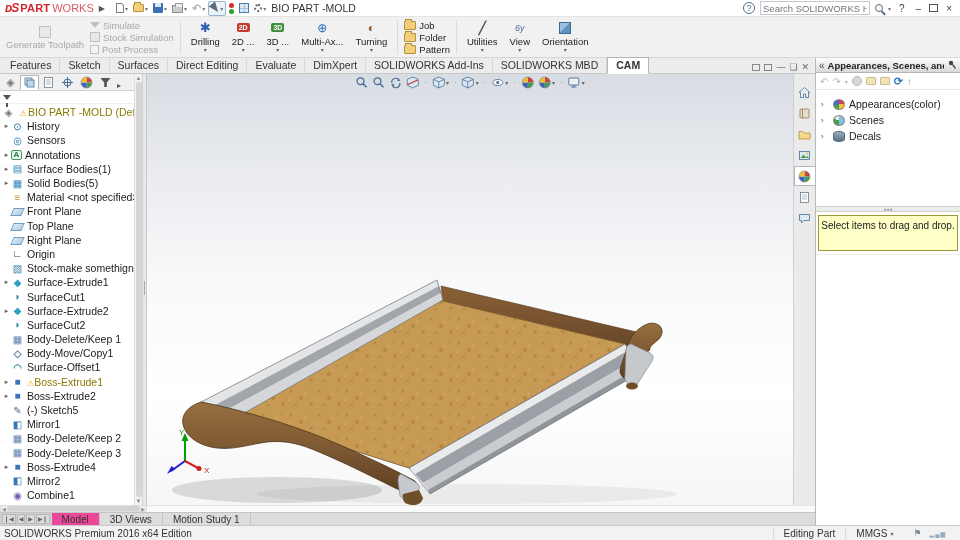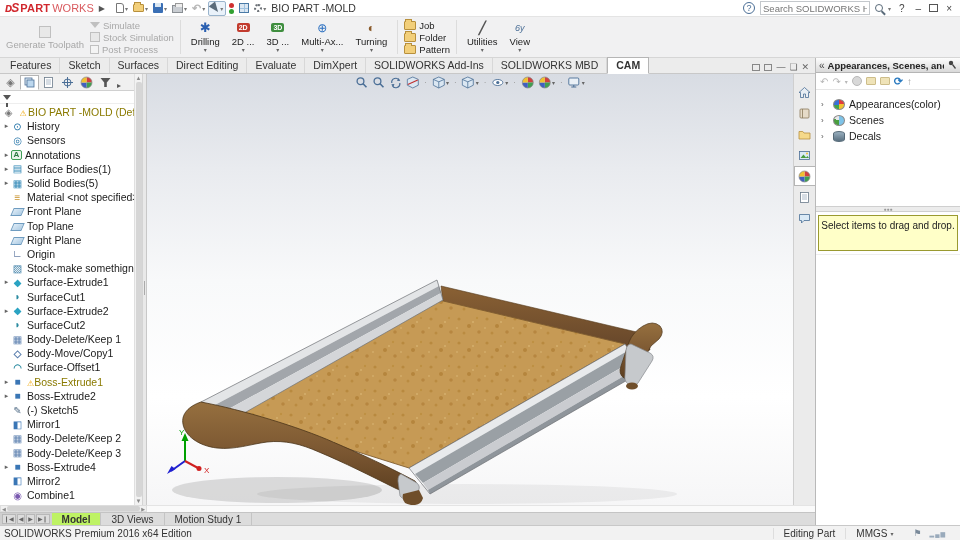--- a/index.html
+++ b/index.html
@@ -167,21 +167,21 @@
   
   .hscrollrow{height:7px;display:flex;background:#f4f4f4}
   .hscroll{width:147px;background:#f0f0f0;border:1px solid #ddd;display:flex;align-items:center}
   .hscroll .scr-ar{font-size:5px;margin:0 1px}
   .hscroll .hthumb{flex:1;height:5px;background:#d2d2d2;border-radius:2px}
   .hscroll-rest{flex:1;background:#fafafa;border-top:1px solid #e4e4e4}
   .doctabs{height:13px;background:#dcdcdc;display:flex;align-items:stretch;border-top:1px solid #c4c4c4}
   .vcr{display:flex;align-items:center;background:#cfcfcf;padding:0 2px;gap:1px}
   .vcr span{font-size:6px;color:#666;border:1px solid #b8b8b8;background:#dcdcdc;padding:0 1px;line-height:8px}
   .dtab{display:flex;align-items:center;padding:0 10px;font-size:10px;color:#333;border-right:1px solid #c4c4c4}
-  .dtab.active{background:#bef264;font-weight:700}
+  .dtab.active{background:#ec4899;font-weight:400}
   .statusbar{height:15px;background:#f2f2f2;border-top:1px solid #c8c8c8;display:flex;align-items:center;padding:0 4px;font-size:10px;color:#333}
   .statusbar .fill{flex:1}
   .st-item{padding:0 10px;border-left:1px solid #ddd;white-space:nowrap;display:flex;align-items:center;gap:3px}
   .st-item .dd{font-size:6px;color:#666}
   .flagicon{color:#7a8a9a;font-size:9px}
   .barsicon{color:#9ab;font-size:6px;letter-spacing:1px}
 </style>
 </head>
 <body>
 
@@ -415,20 +415,27 @@
     </div>
 
     <div class="bigbtn">
       <span class="ticon16">
         <span class="ticon12 view-icon"></span>
       </span>
       <span>View</span>
       <span class="dd">▾</span>
     </div>
 
+    <div class="bigbtn">
+      <span class="ticon16">
+        <span class="ticon12 orientation-icon"></span>
+      </span>
+      <span>Orientation</span>
+      <span class="dd">▾</span>
+    </div>
 
 </div>
 
 <div class="content">
   <div class="leftstack">
 
     <div class="tabrow">
 
         <span class="rtab">Features</span>
 

